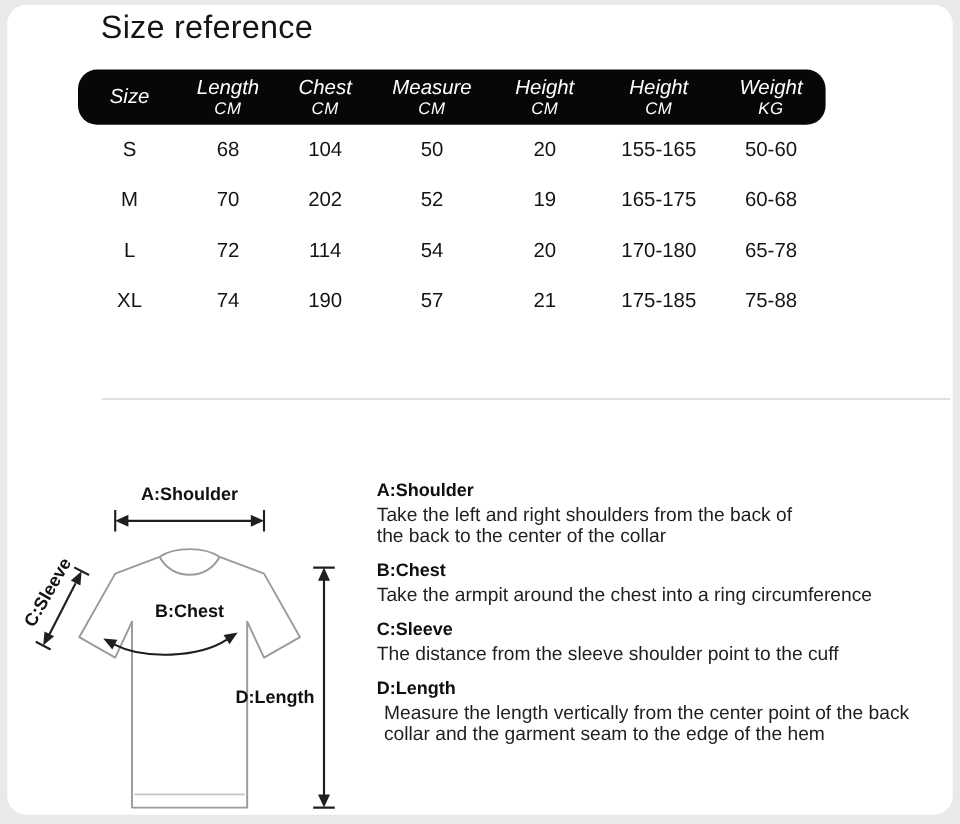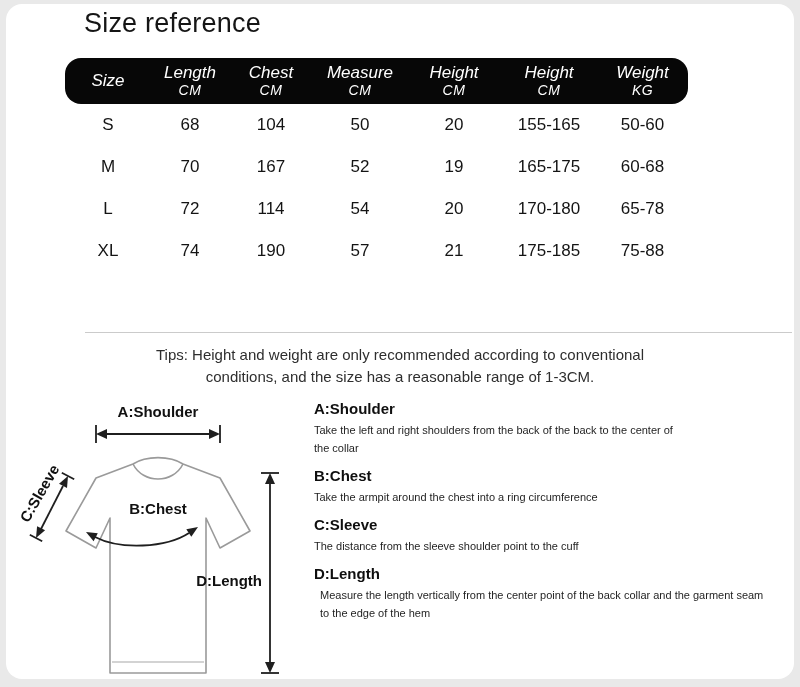--- a/index.html
+++ b/index.html
@@ -35,21 +35,21 @@
   .td { text-align: center; font-size: 17px; color: #141414; }
   .divider { position: absolute; left: 79px; right: 2px; top: 328px; height: 1px; background: #cbcbcb; }
   .tips { position: absolute; top: 340px; left: 0; right: 0; text-align: center; }
   .tips-text { max-width: 556px; margin: 0 auto; font-size: 15px; line-height: 22px; color: #2e2e2e; }
   .diagram { position: absolute; left: 2px; top: 392px; width: 300px; height: 292px; }
   .diagram svg { display: block; }
   .diagram text { font-size: 15px; font-weight: 700; fill: #111; font-family: "Liberation Sans", sans-serif; }
   .defs { position: absolute; left: 308px; top: 396px; width: 470px; }
   .def { margin-bottom: 10px; }
   .def-term { font-size: 15px; font-weight: 700; margin-bottom: 4px; color: #0f0f0f; }
-  .def-desc { font-size: 11px; line-height: 18px; color: #1f1f1f; width: 455px; }
+  .def-desc { font-size: 16px; line-height: 18px; color: #1f1f1f; width: 455px; }
   .def-desc.w360 { width: 368px; }
   .def.indent .def-desc { padding-left: 6px; }
 </style>
 </head>
 <body>
 
 <div class="card">
 
   <h1 class="title">Size reference</h1>
 
@@ -90,21 +90,21 @@
       <div class="td">68</div>
       <div class="td">104</div>
       <div class="td">50</div>
       <div class="td">20</div>
       <div class="td">155-165</div>
       <div class="td">50-60</div>
     </div>
     <div class="tr">
       <div class="td">M</div>
       <div class="td">70</div>
-      <div class="td">167</div>
+      <div class="td">202</div>
       <div class="td">52</div>
       <div class="td">19</div>
       <div class="td">165-175</div>
       <div class="td">60-68</div>
     </div>
     <div class="tr">
       <div class="td">L</div>
       <div class="td">72</div>
       <div class="td">114</div>
       <div class="td">54</div>
@@ -118,23 +118,20 @@
       <div class="td">190</div>
       <div class="td">57</div>
       <div class="td">21</div>
       <div class="td">175-185</div>
       <div class="td">75-88</div>
     </div>
   </div>
 
   <div class="divider"></div>
 
-  <div class="tips">
-    <p class="tips-text">Tips: Height and weight are only recommended according to conventional conditions, and the size has a reasonable range of 1-3CM.</p>
-  </div>
 
   <div class="diagram">
     <svg viewBox="0 0 300 292" width="300" height="292">
 
       <g fill="none" stroke="#9a9a9a" stroke-width="1.6" stroke-linejoin="round">
         <path d="M125,68 L88,82 L58,135 L88,152 L102,122 L102,277 L198,277 L198,122 L212,152 L242,135 L212,82 L175,68"></path>
         <path d="M175,68 C165,88 135,88 125,68"></path>
         <path d="M125,68 C138,59.5 162,59.5 175,68"></path>
         <path d="M104,266 L196,266" stroke="#c4c4c4"></path>
       </g>

